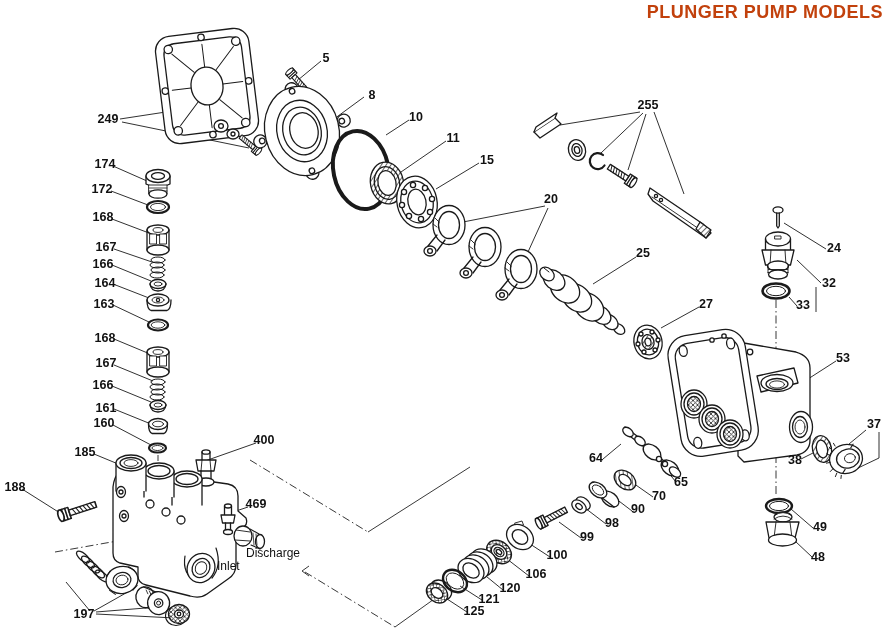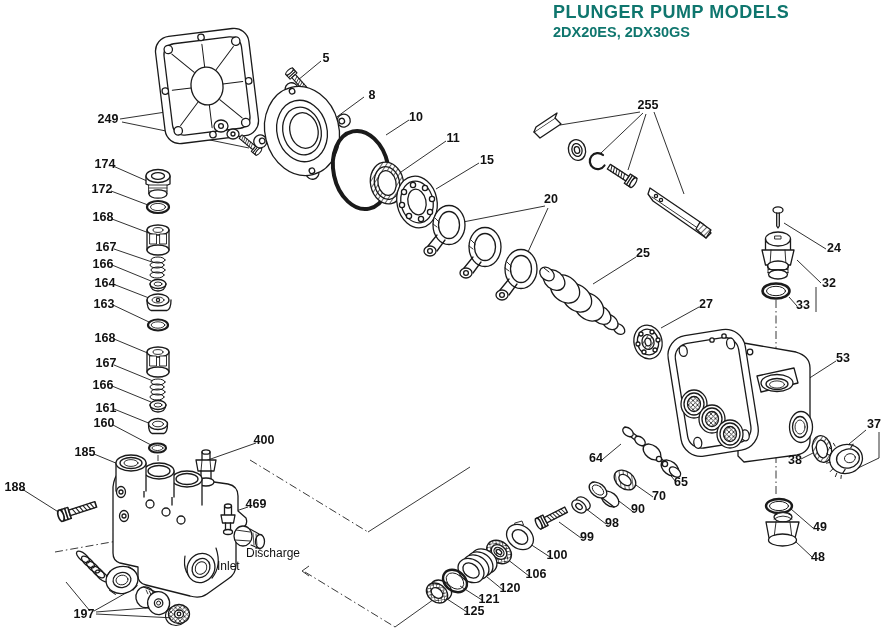--- a/index.html
+++ b/index.html
@@ -1,34 +1,33 @@
 <!DOCTYPE html>
 <html><head>
 <meta charset="utf-8">
 <style>
   html,body{margin:0;padding:0;background:#fff;}
   .canvas{position:relative;width:883px;height:633px;background:#ffffff;overflow:hidden;
           font-family:"Liberation Sans",sans-serif;}
-  .titleblock{position:absolute;left:553px;top:1px;width:330px;text-align:left;color:#0f766e;}
+  .titleblock{position:absolute;left:553px;top:1px;width:330px;text-align:right;color:#c2410c;}
   .titleblock .t1{font-size:18px;font-weight:bold;letter-spacing:0.5px;line-height:22px;}
   .titleblock .t2{font-size:14.5px;font-weight:bold;line-height:18px;}
   svg{position:absolute;left:0;top:0;}
   svg text.plabel{font-family:"Liberation Sans",sans-serif;font-size:12.5px;font-weight:bold;
                   fill:#111;text-anchor:middle;}
   svg text.portlabel{font-family:"Liberation Sans",sans-serif;font-size:12px;font-weight:normal;
                   fill:#111;text-anchor:start;}
 </style>
 </head>
 <body>
 
 <div class="canvas">
 
   <div class="titleblock">
     <div class="t1">PLUNGER PUMP MODELS</div>
-    <div class="t2">2DX20ES, 2DX30GS</div>
   </div>
 
   <svg width="883" height="633" viewBox="0 0 883 633">
     <defs>
       <pattern id="ht" patternUnits="userSpaceOnUse" width="4" height="4" patternTransform="rotate(45)">
         <rect width="4" height="4" fill="#fff"></rect>
         <line x1="0" y1="0" x2="0" y2="4" stroke="#222" stroke-width="1.4"></line>
       </pattern>
       <pattern id="cr" patternUnits="userSpaceOnUse" width="4.5" height="4.5">
         <rect width="4.5" height="4.5" fill="#fff"></rect>

